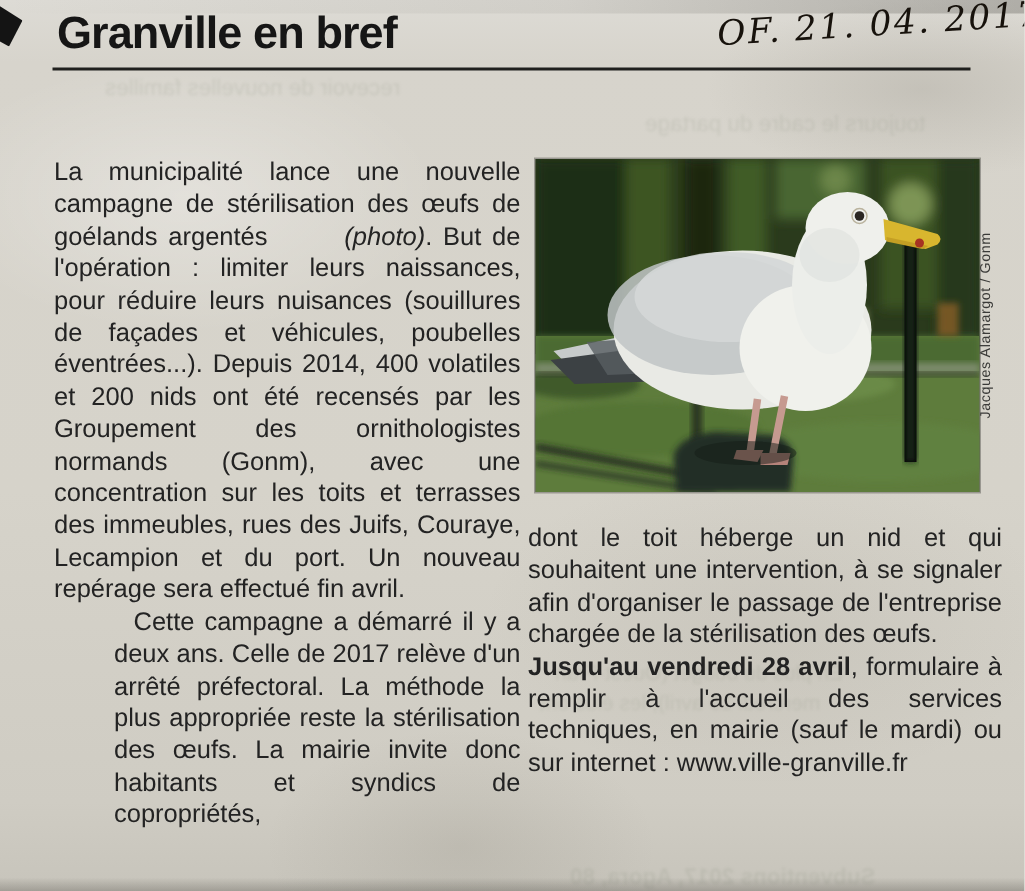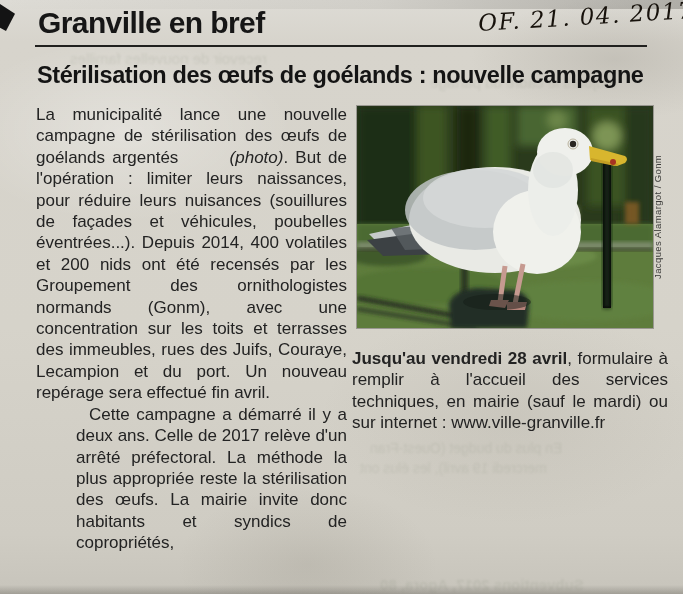--- a/index.html
+++ b/index.html
@@ -45,21 +45,21 @@
     white-space:nowrap;
   }
 
   
   .col{position:absolute;top:104px;font-size:17px;line-height:21.4px;
     text-align:justify;color:#232323;}
   .col-left{left:36px;width:311px;}
   .col-right{left:352px;width:316px;}
   .col p{margin:0;}
   .col p.indent{text-indent:13px;margin-left:40px;}
-  .col p.spaced{margin-top:16px;}
+  .col p.spaced{}
   .lead-bold{font-weight:700;}
   .photo-ref-italic{font-style:italic;margin-left:44px;}
 
   
   .photo-row{position:relative;width:316px;height:226px;margin-bottom:18px;}
   .photo-frame{position:absolute;left:5px;top:2px;width:296px;height:222px;
     outline:1px solid rgba(40,40,36,.35);background:#31401f;}
   .photo-credit{
     position:absolute;left:299px;top:2px;height:222px;width:16px;
     writing-mode:vertical-rl;transform:rotate(180deg);
@@ -87,21 +87,20 @@
   <span class="bleed b1">recevoir de nouvelles familles</span>
   <span class="bleed b2">toujours le cadre du partage</span>
   <span class="bleed b3">En plus du budget (Ouest-Fran</span>
   <span class="bleed b4">mercredi 19 avril), les élus ont</span>
   <span class="bleed b5">Subventions 2017, Agora, 80</span>
 
   <div class="masthead-title">Granville en bref</div>
   <div class="handwritten-date">OF. 21. 04. 2017</div>
   <div class="rule"></div>
 
-  <div class="headline">Stérilisation des œufs de goélands : nouvelle campagne</div>
 
   <div class="col col-left">
     <p><span>La municipalité lance une nouvelle campagne de stérilisation des œufs de goélands argentés </span><span class="photo-ref-italic">(photo)</span><span>. But de l'opération : limiter leurs naissances, pour réduire leurs nuisances (souillures de façades et véhicules, poubelles éventrées...). Depuis 2014, 400 volatiles et 200 nids ont été recensés par les Groupement des ornithologistes normands (Gonm), avec une concentration sur les toits et terrasses des immeubles, rues des Juifs, Couraye, Lecampion et du port. Un nouveau repérage sera effectué fin avril.</span></p>
     <p class="indent">Cette campagne a démarré il y a deux ans. Celle de 2017 relève d'un arrêté préfectoral. La méthode la plus appropriée reste la stérilisation des œufs. La mairie invite donc habitants et syndics de copropriétés,</p>
   </div>
 
   <div class="col col-right">
 
     <div class="photo-row">
       <div class="photo-frame">
@@ -187,17 +186,18 @@
             <polygon points="134,194 152,194 148,202 132,200" fill="#c08a80"></polygon>
             <polygon points="150,196 170,196 168,204 150,204" fill="#b5837a"></polygon>
 
             <ellipse cx="140" cy="196" rx="34" ry="8" fill="#141c16" opacity=".5"></ellipse>
           </g>
         </svg>
       </div>
       <div class="photo-credit">Jacques Alamargot / Gonm</div>
     </div>
 
+    <p>dont le toit héberge un nid et qui souhaitent une intervention, à se signaler afin d'organiser le passage de l'entreprise chargée de la stérilisation des œufs.</p>
     <p class="spaced"><span class="lead-bold">Jusqu'au vendredi 28 avril</span><span>, formulaire à remplir à l'accueil des services techniques, en mairie (sauf le mardi) ou sur internet : www.ville-granville.fr</span></p>
   </div>
 
   <div class="bottom-edge-shade"></div>
 </div>
 
 </body></html>

